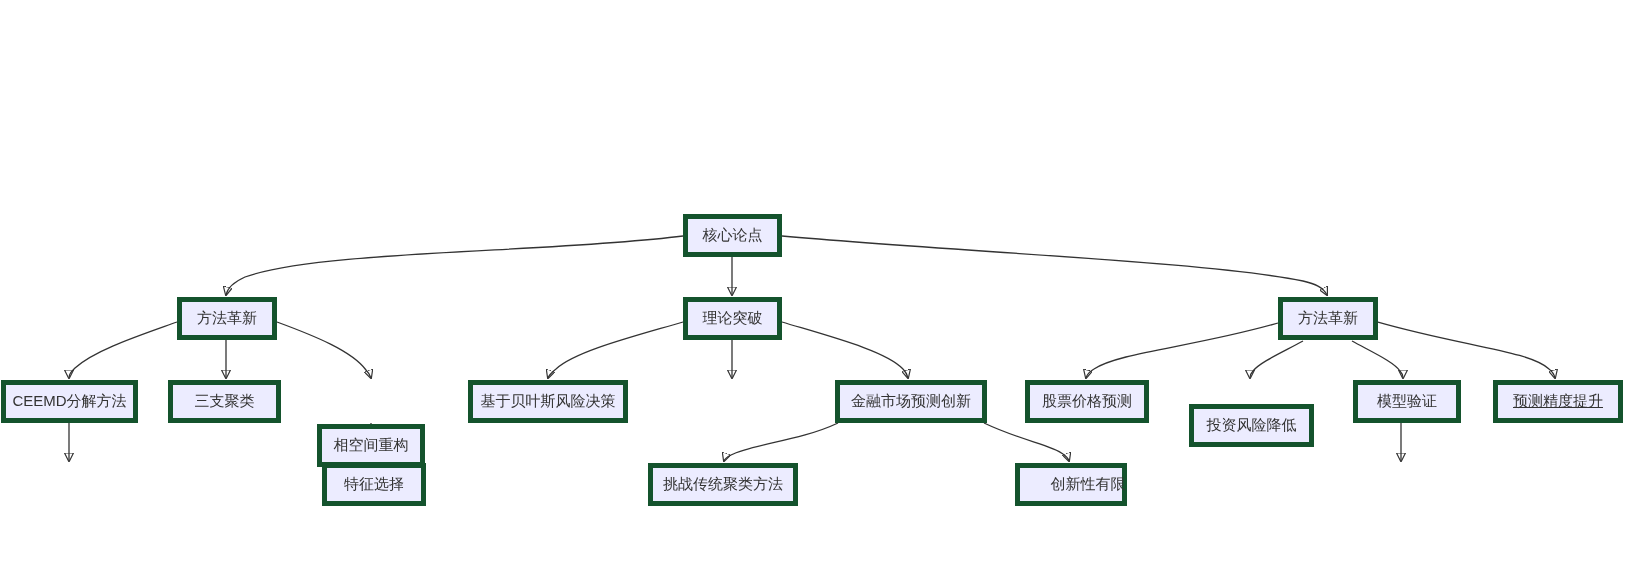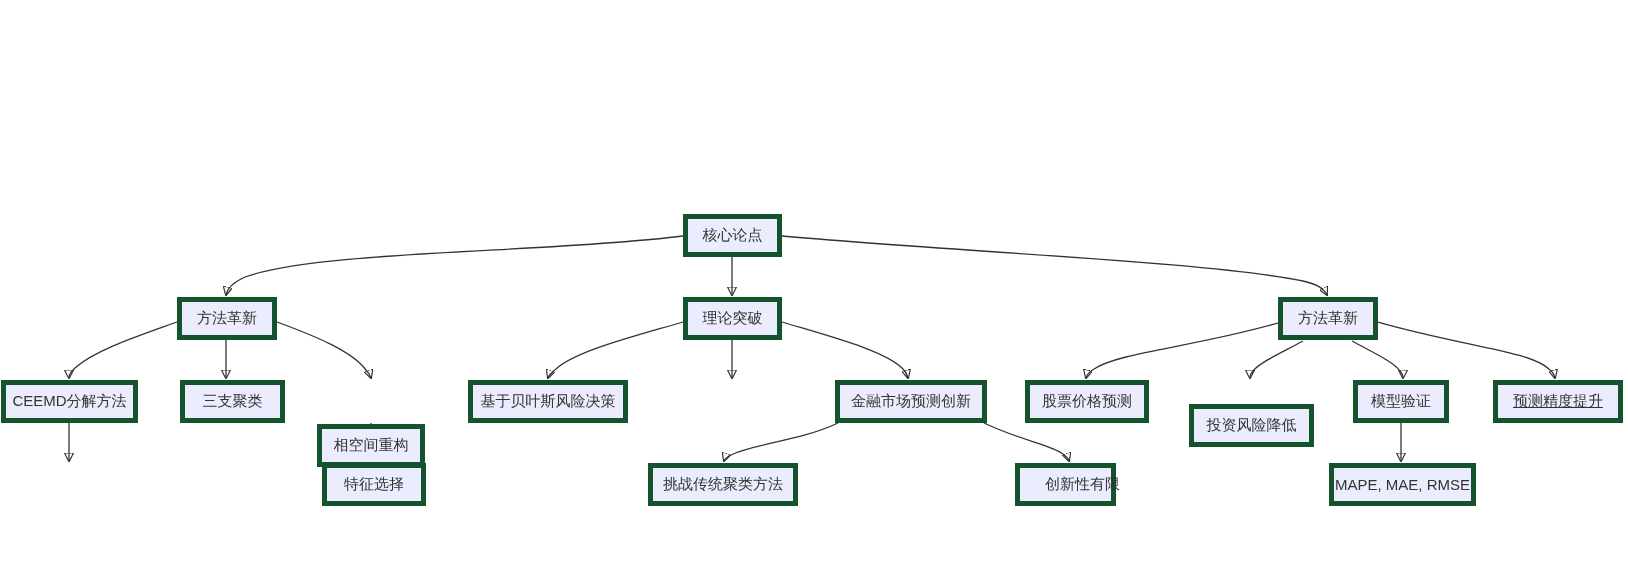--- a/index.html
+++ b/index.html
@@ -73,51 +73,48 @@
   <div class="node" style="left:683px; top:297px; width:99px;">
     <span>理论突破</span>
   </div>
   <div class="node" style="left:1278px; top:297px; width:100px;">
     <span>方法革新</span>
   </div>
 
   <div class="node" style="left:1px; top:380px; width:137px;">
     <span>CEEMD分解方法</span>
   </div>
-  <div class="node" style="left:180px; top:380px; width:105px;">
+  <div class="node" style="left:168px; top:380px; width:113px;">
     <span>三支聚类</span>
   </div>
   <div class="node" style="left:317px; top:380px; width:108px;margin-top:44px;">
     <span>相空间重构</span>
   </div>
   <div class="node" style="left:468px; top:380px; width:160px;">
     <span>基于贝叶斯风险决策</span>
   </div>
   <div class="node" style="left:835px; top:380px; width:152px;">
     <span>金融市场预测创新</span>
   </div>
   <div class="node" style="left:1025px; top:380px; width:124px;">
     <span>股票价格预测</span>
   </div>
   <div class="node" style="left:1189px; top:380px; width:125px;margin-top:24px;">
     <span>投资风险降低</span>
   </div>
-  <div class="node" style="left:1353px; top:380px; width:96px;">
+  <div class="node" style="left:1353px; top:380px; width:108px;">
     <span>模型验证</span>
   </div>
   <div class="node" style="left:1493px; top:380px; width:130px;text-decoration:underline;">
     <span>预测精度提升</span>
   </div>
 
   <div class="node" style="left:322px; top:463px; width:104px;">
     <span>特征选择</span>
   </div>
   <div class="node" style="left:648px; top:463px; width:150px;">
     <span>挑战传统聚类方法</span>
   </div>
-  <div class="node" style="left:1015px; top:463px; width:101px;padding-left:34px;">
+  <div class="node" style="left:1015px; top:463px; width:112px;padding-left:34px;">
     <span>创新性有限</span>
-  </div>
-  <div class="node" style="left:1329px; top:463px; width:147px;">
-    <span>MAPE, MAE, RMSE</span>
   </div>
 
 </div>
 
 </body></html>

